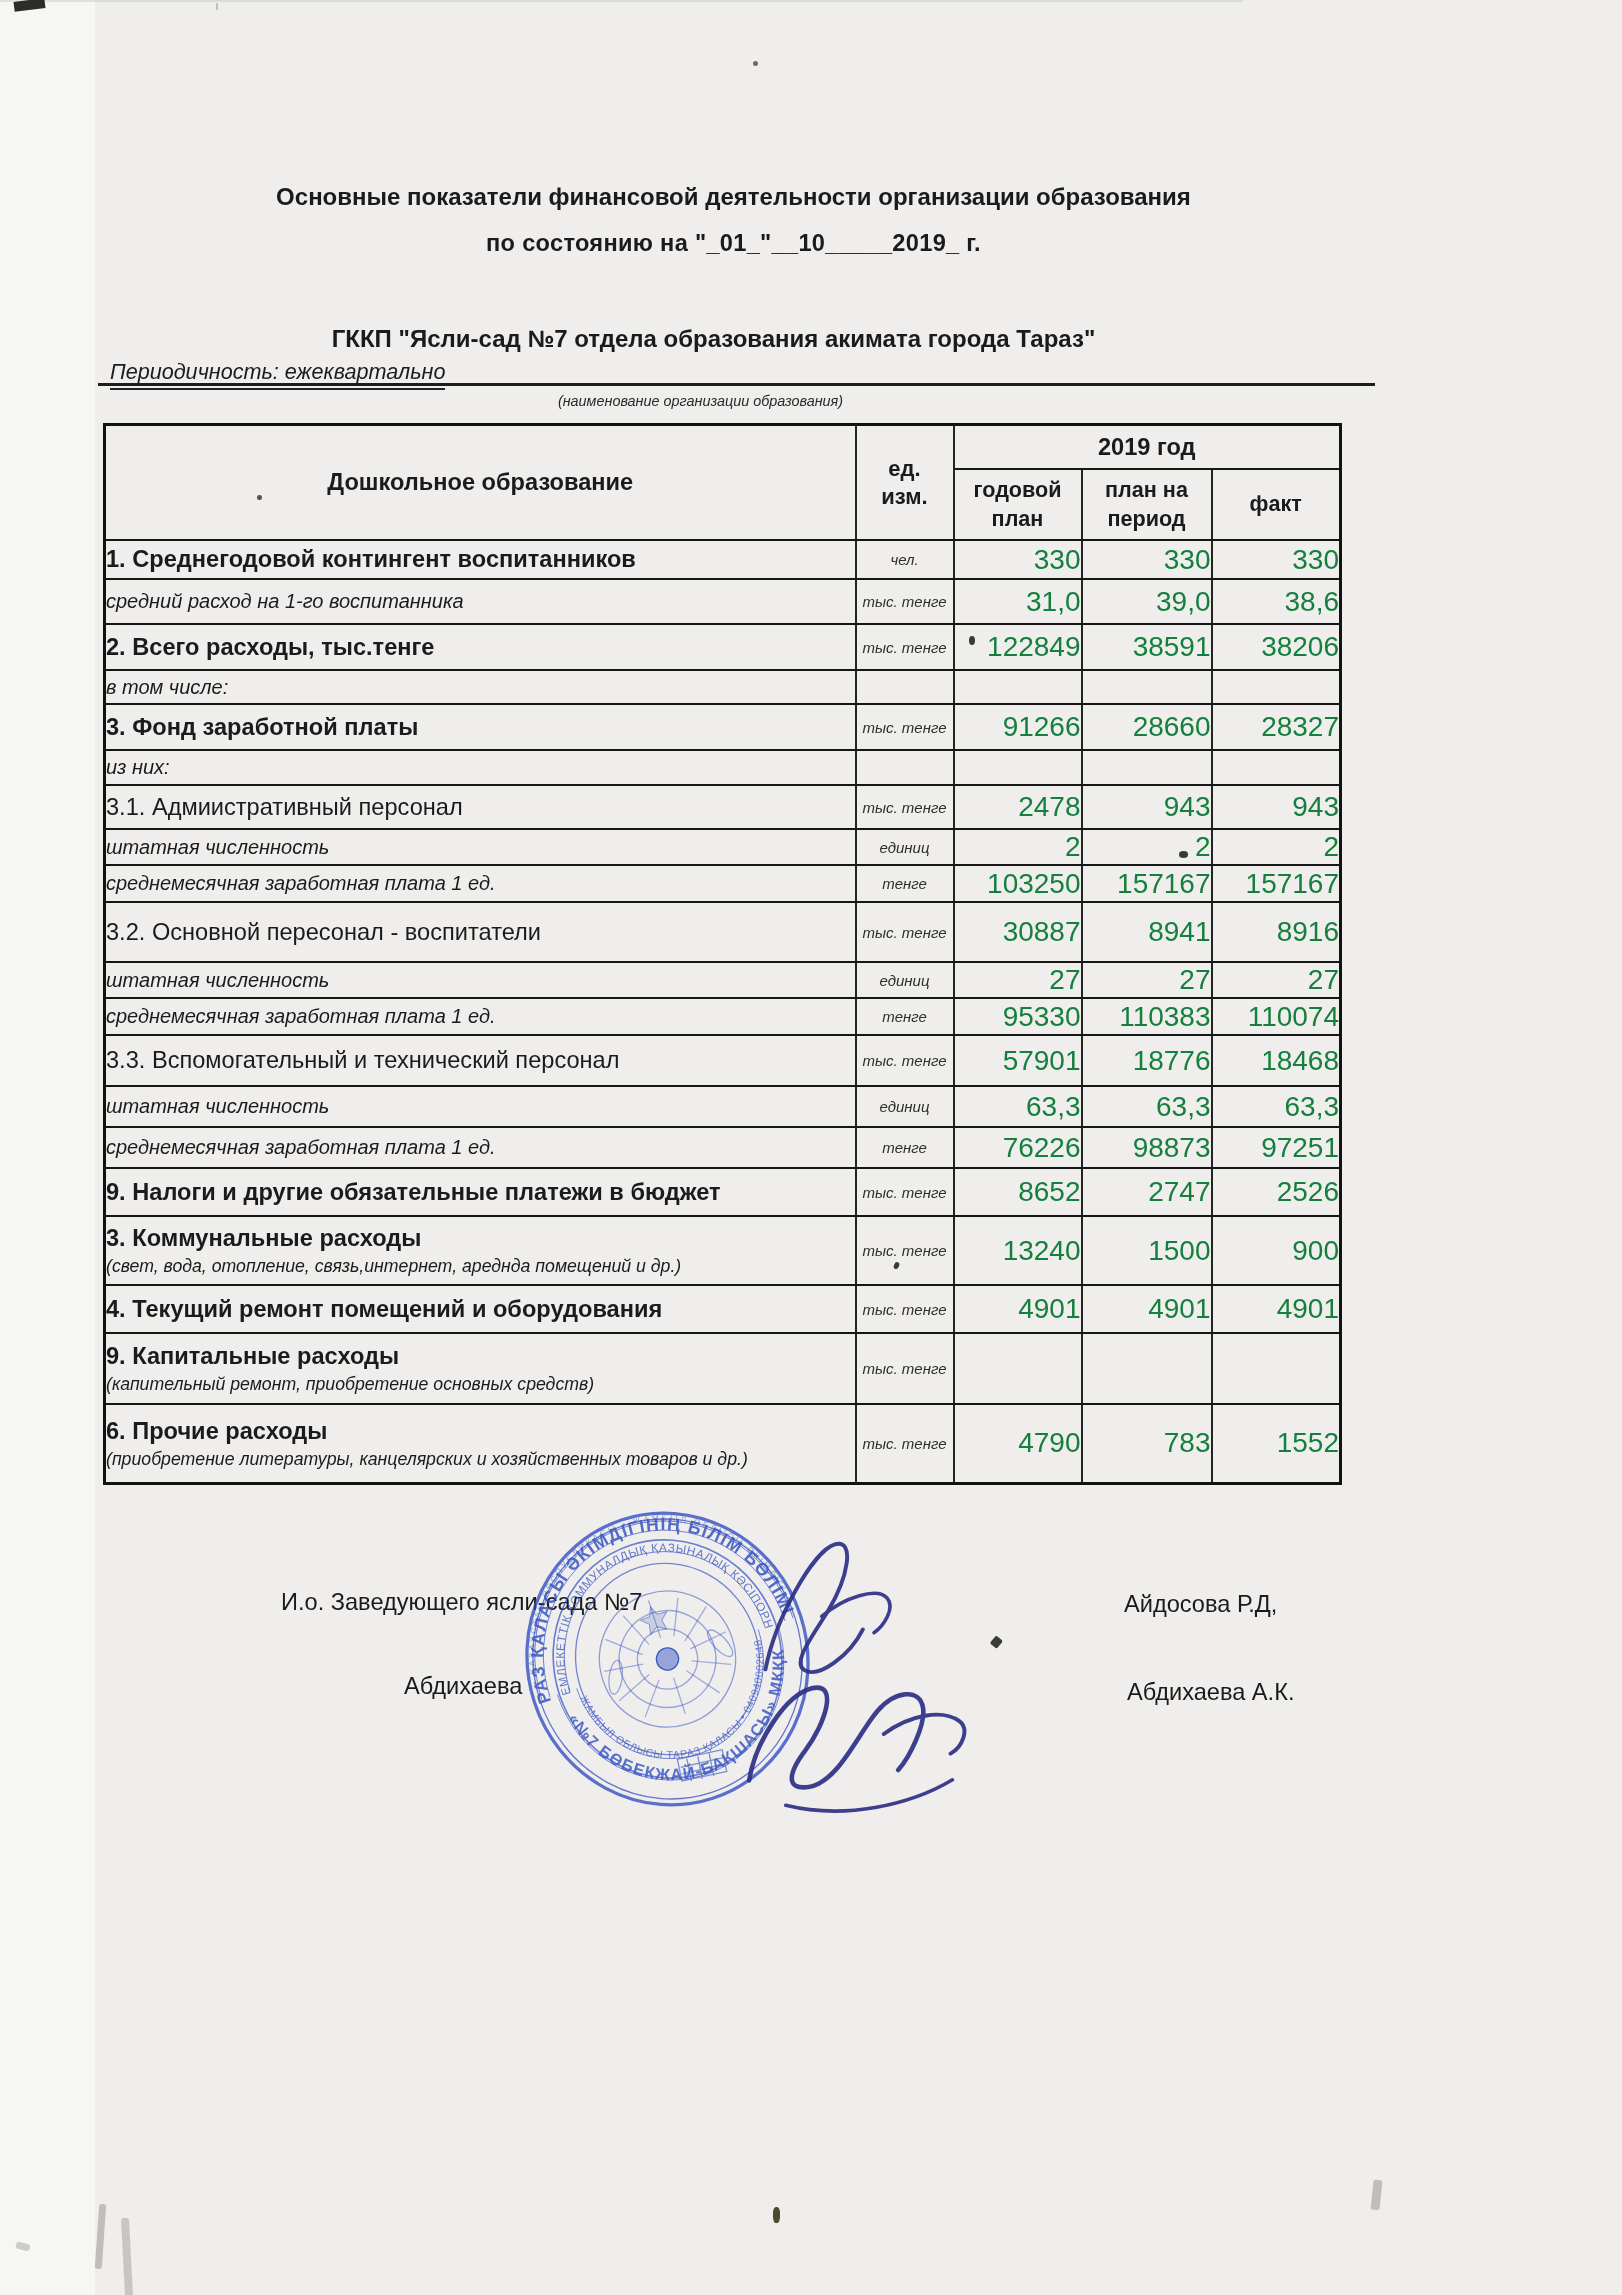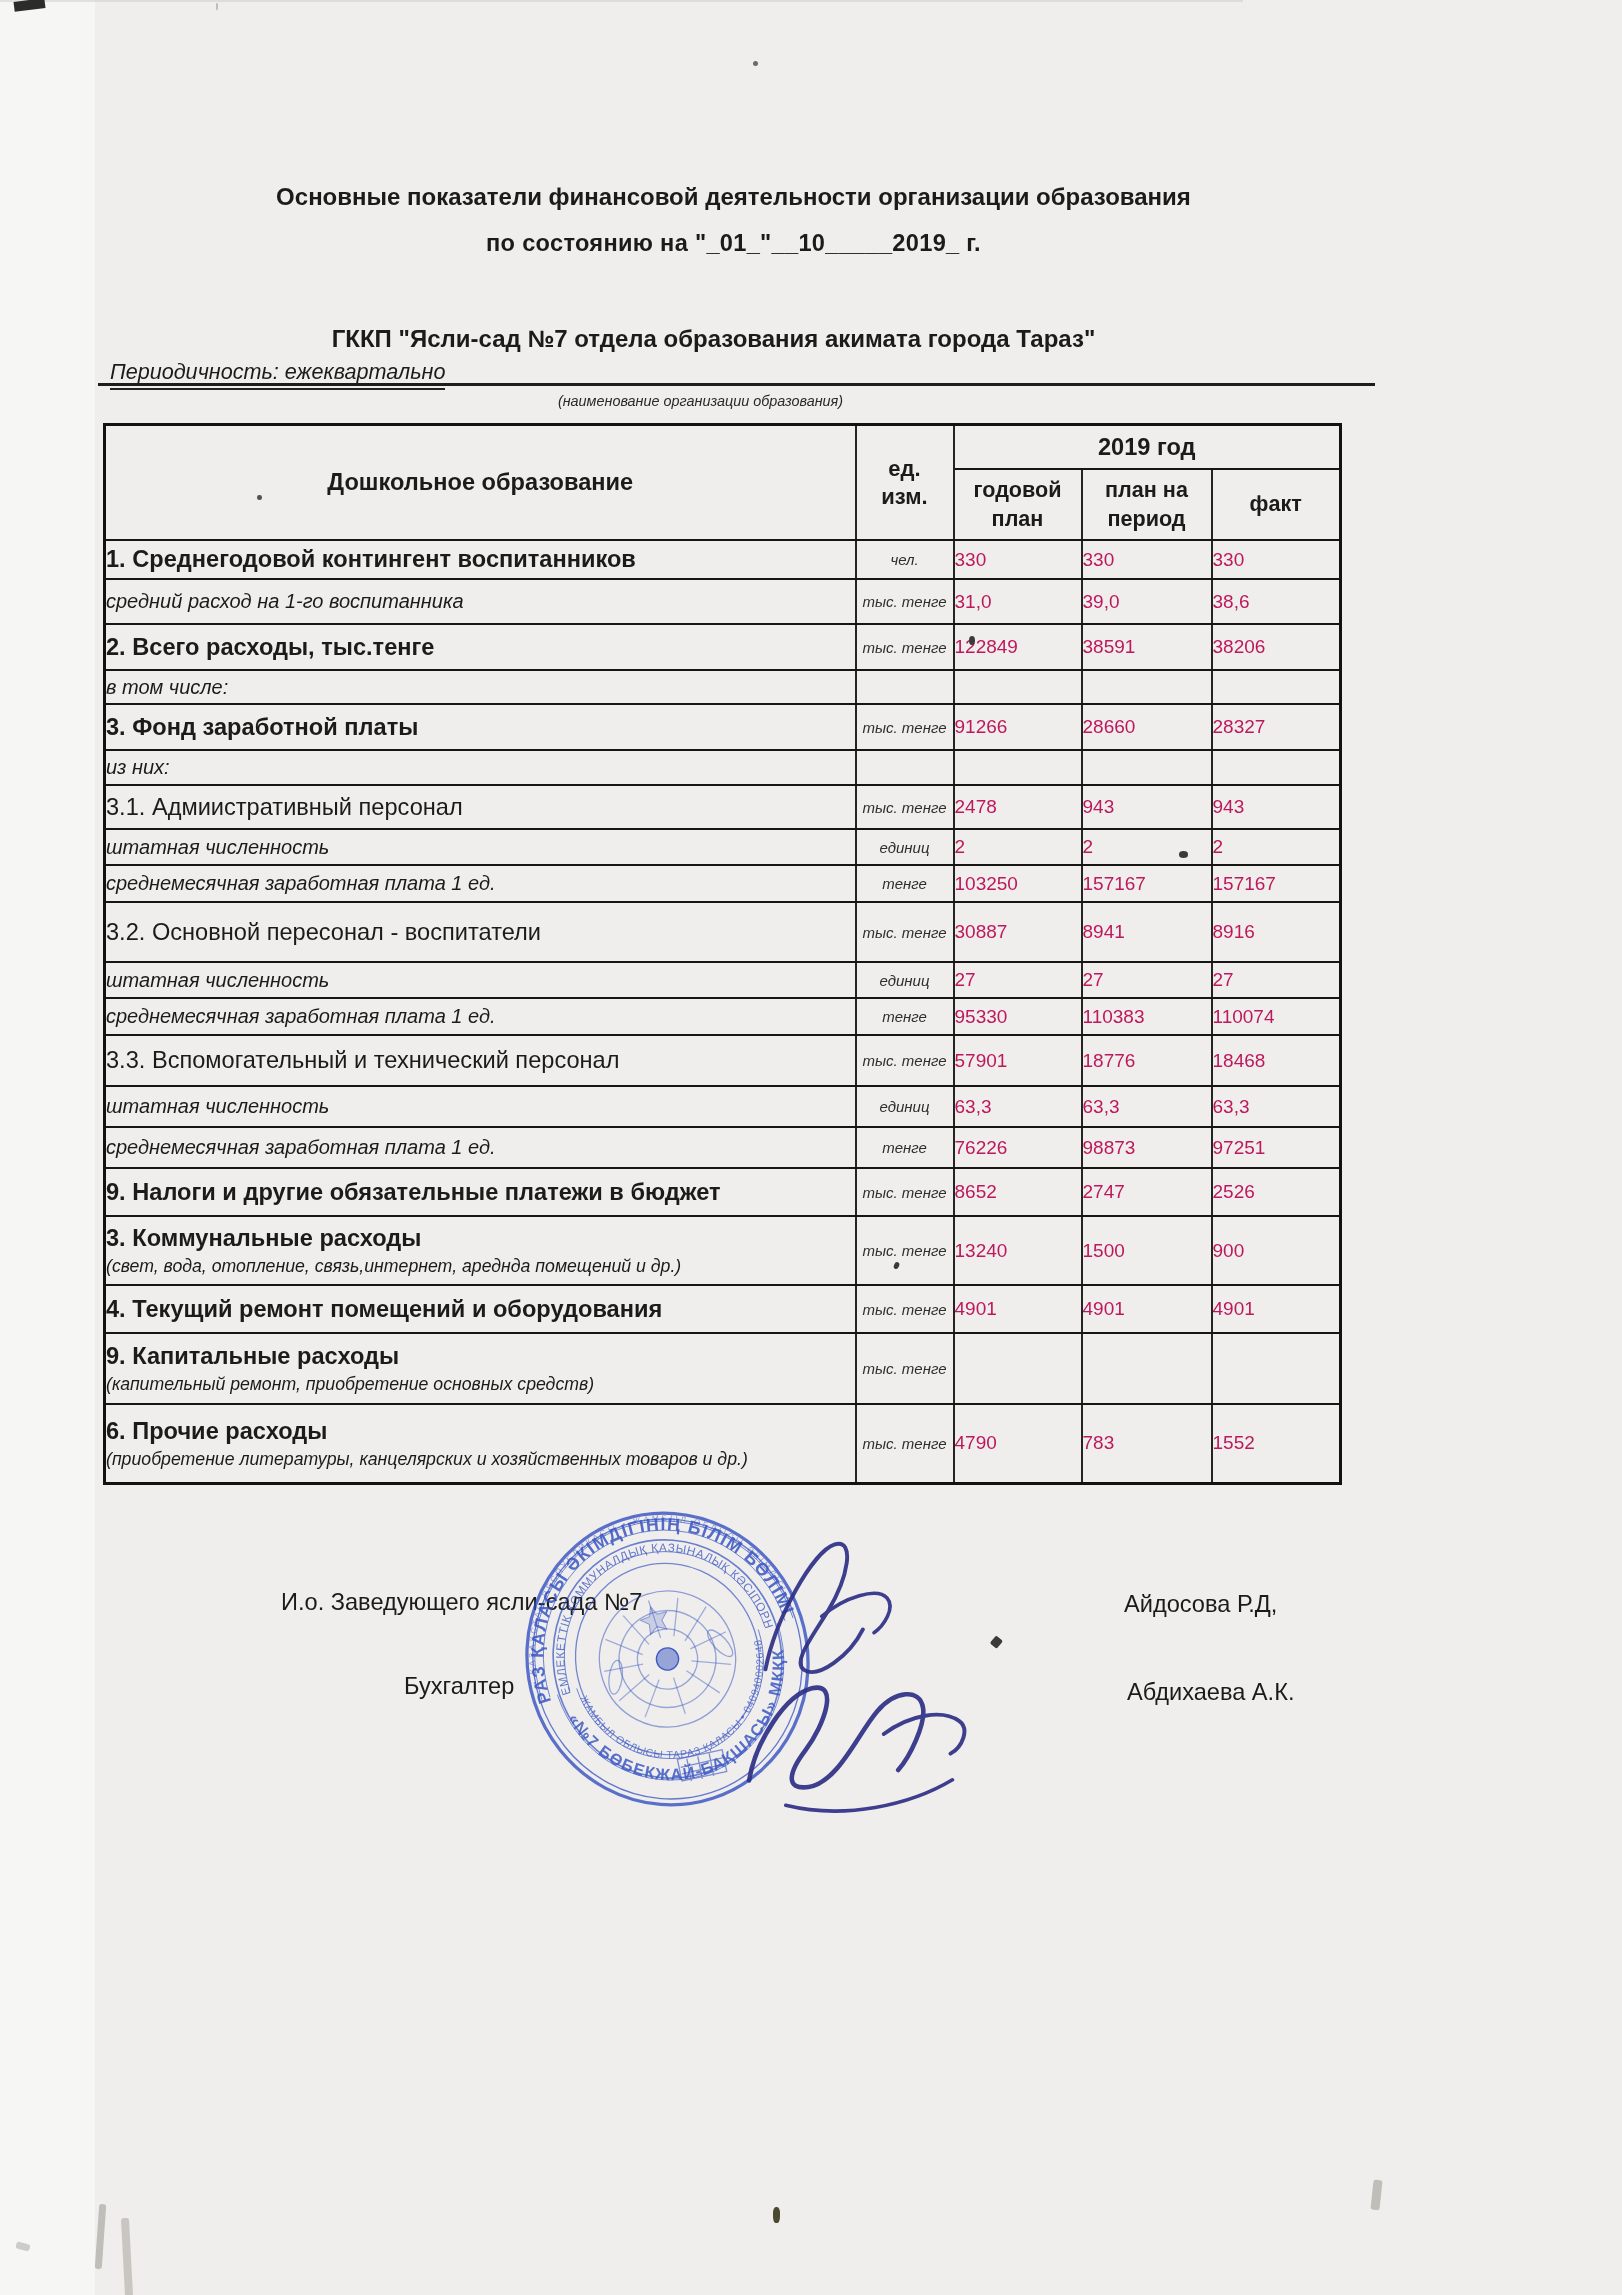--- a/index.html
+++ b/index.html
@@ -23,21 +23,21 @@
     table-layout:fixed;background:transparent;}
   table.fin th,table.fin td{border-left:2px solid #242422;border-right:2px solid #242422;
     border-top:2.6px solid #161614;border-bottom:2.6px solid #161614;padding:0;overflow:hidden;}
   table.fin{border:3.3px solid #121210;}
   th.h-name{font-size:23.6px;font-weight:700;text-align:center;vertical-align:middle;}
   th.h-unit{font-size:22px;font-weight:700;text-align:center;vertical-align:middle;white-space:pre-line;line-height:1.25;margin-top:36px;}
   th.h-year{font-size:23.6px;font-weight:700;text-align:center;vertical-align:middle;height:42px;margin-top:32px;}
   th.h-sub{font-size:21.6px;font-weight:700;text-align:center;vertical-align:middle;height:69px;line-height:1.3;}
   td.c-name{padding-left:9.2px;vertical-align:middle;}
   td.c-unit{font-size:15px;font-style:italic;text-align:center;vertical-align:middle;color:#2e2e2c;}
-  td.c-num{font-size:19px;text-align:left;vertical-align:middle;padding-right:9.2px;color:#be185d;}
+  td.c-num{font-size:28px;text-align:right;vertical-align:middle;padding-right:9.2px;color:#15803d;}
   tr.k-bold td.c-name{font-size:23.6px;font-weight:700;}
   tr.k-plain td.c-name{font-size:23.6px;font-weight:400;}
   tr.k-italic td.c-name{font-size:20px;font-style:italic;}
   tr.k-boldsub td.c-name .t{font-size:23.6px;font-weight:700;line-height:1.15;padding-top:1.3px;}
   tr.k-boldsub td.c-name .s{font-size:17.7px;font-style:italic;font-weight:400;line-height:1.2;padding-top:3.9px;}
 
   
   .sig-label{font-size:23.6px;}
   .sig-name{font-size:23.6px;}
   .stamp-wrap{left:521px;top:1506px;width:293px;height:306px;}
@@ -229,21 +229,21 @@
         <td class="c-unit">тыс. тенге</td>
         <td class="c-num">4790</td>
         <td class="c-num">783</td>
         <td class="c-num">1552</td>
       </tr>
     </tbody>
 </table>
 
 <div class="abs sig-label" style="left:281px;top:1589px;">И.о. Заведующего  ясли-сада  №7</div>
 <div class="abs sig-name" style="left:1124px;top:1591px;">Айдосова Р.Д,</div>
-<div class="abs sig-label" style="left:404px;top:1673px;">Бухгалтер</div>
+<div class="abs sig-label" style="left:404px;top:1673px;">Абдихаева</div>
 <div class="abs sig-name" style="left:1127px;top:1679px;">Абдихаева А.К.</div>
 
 <div class="abs stamp-wrap">
 <svg width="293" height="306" viewBox="0 0 448 468">
   <g transform="rotate(-18 224 234)" stroke="#2b49c0" fill="none" opacity="0.9">
     <ellipse cx="224" cy="234" rx="214" ry="224" stroke-width="5" opacity="0.85"></ellipse>
     <ellipse cx="224" cy="234" rx="205" ry="215" stroke-width="2" opacity="0.8"></ellipse>
     <ellipse cx="224" cy="234" rx="174" ry="183" stroke-width="2.5" opacity="0.75"></ellipse>
     <ellipse cx="224" cy="234" rx="140" ry="147" stroke-width="2" opacity="0.7"></ellipse>
     <circle cx="224" cy="234" r="104" stroke-width="2" opacity="0.55"></circle>

